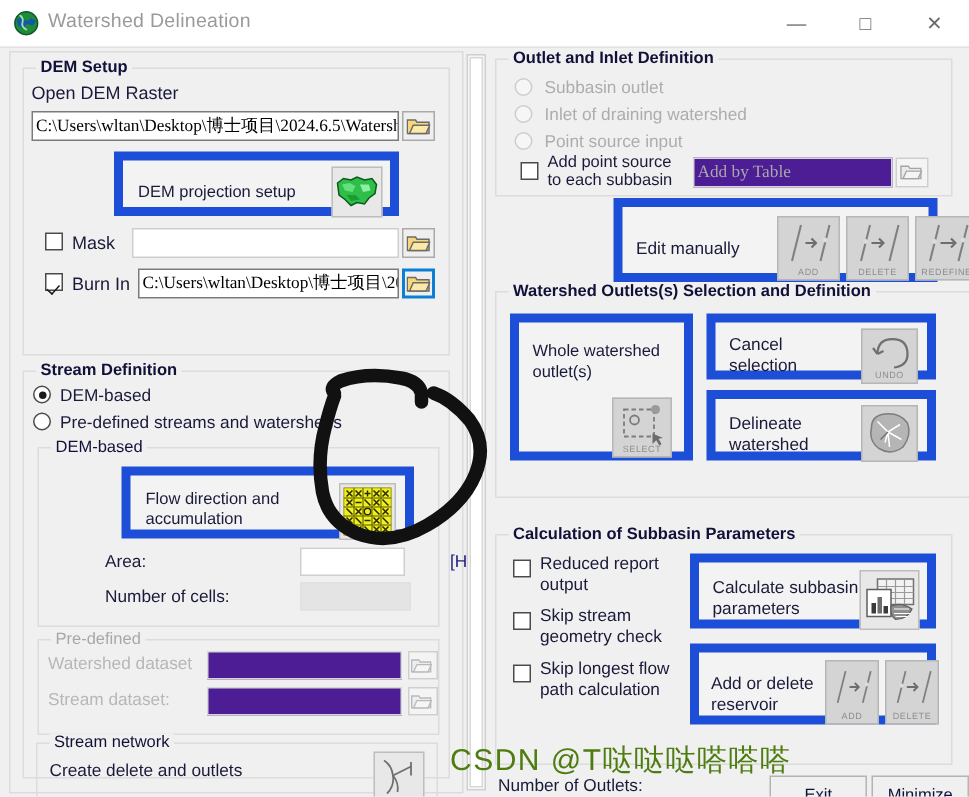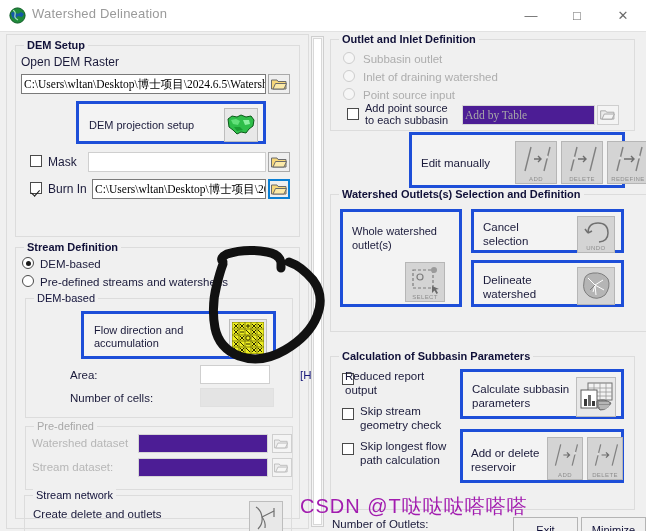--- a/index.html
+++ b/index.html
@@ -56,32 +56,32 @@
 
   
   .cb{position:absolute;width:12px;height:12px;background:#fff;border:1px solid #4a4a4a;box-sizing:border-box;}
   .cb.checked:after{content:"";position:absolute;left:2px;top:5px;width:4px;height:7px;
      border:solid #1a1a1a;border-width:0 1.6px 1.6px 0;transform:rotate(42deg);}
   .rd{position:absolute;width:12px;height:12px;border-radius:50%;background:#fff;border:1px solid #4a4a4a;box-sizing:border-box;}
   .rd.sel:after{content:"";position:absolute;left:2.5px;top:2.5px;width:5px;height:5px;border-radius:50%;background:#1a1a1a;}
   .rd.dimr{border:1px solid #cdcdcd;background:#f6f6f6;}
 
   
-  .tile{position:absolute;border:3px solid #1d4ed8;background:#f3f3f3;box-sizing:border-box;}
+  .tile{position:absolute;border:6px solid #1d4ed8;background:#f3f3f3;box-sizing:border-box;}
   .ibtn{position:absolute;background:#d4d4d4;border:1px solid #b6b6b6;box-sizing:border-box;}
   .ibtn.light{background:#e8e8e8;border:1px solid #bdbdbd;}
   .ibtn .cap{position:absolute;left:0;bottom:1px;width:100%;text-align:center;font-size:6px;color:#8e8e8e;letter-spacing:.4px;}
 
   
   .pbtn{position:absolute;background:#f0f0f0;border:1px solid #b4b4b4;box-sizing:border-box;
         text-align:center;font-size:11px;color:#101038;}
   .pbtn span{display:block;line-height:100%;}
 
   
-  .wm{position:absolute;left:300px;top:493px;font-size:20px;color:#a21caf;
+  .wm{position:absolute;left:300px;top:493px;font-size:20px;color:#4d7c0f;
       font-family:"Liberation Sans",sans-serif;white-space:nowrap;letter-spacing:1px;}
 
   
   .anno{position:absolute;left:205px;top:240px;width:130px;height:130px;pointer-events:none;}
   svg{display:block;}
 </style>
 </head>
 <body>
 
 <div class="win">
@@ -399,21 +399,21 @@
           </span>
           <span class="cap">UNDO</span>
         </div>
       </div>
     </div>
 
     <div class="grp" style="left:4px;top:322px;width:303px;height:152px;">
       <div class="glabel">Calculation of Subbasin Parameters</div>
 
       <div class="cb" style="left:11px;top:16px;"></div>
-      <div class="lbl" style="left:14px;top:12px;font-size:11.5px;line-height:14px;">
+      <div class="lbl" style="left:29px;top:12px;font-size:11.5px;line-height:14px;">
         <span>Reduced  report</span><br>
         <span>output</span>
       </div>
 
       <div class="cb" style="left:11px;top:51px;"></div>
       <div class="lbl" style="left:29px;top:47px;font-size:11.5px;line-height:14px;">
         <span>Skip stream</span><br>
         <span>geometry check</span>
       </div>
 

